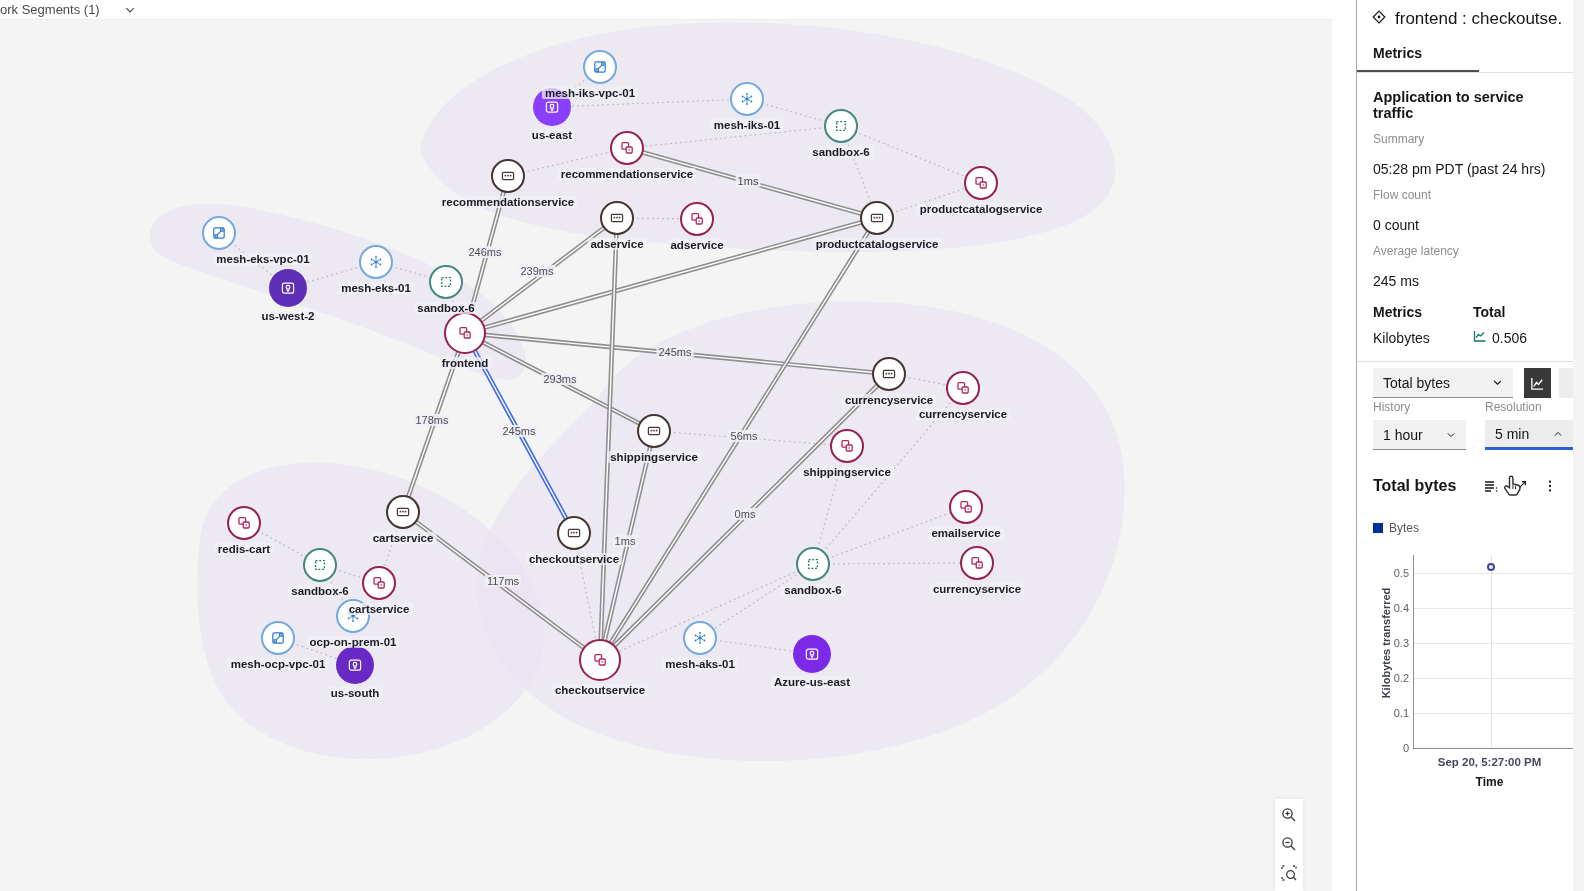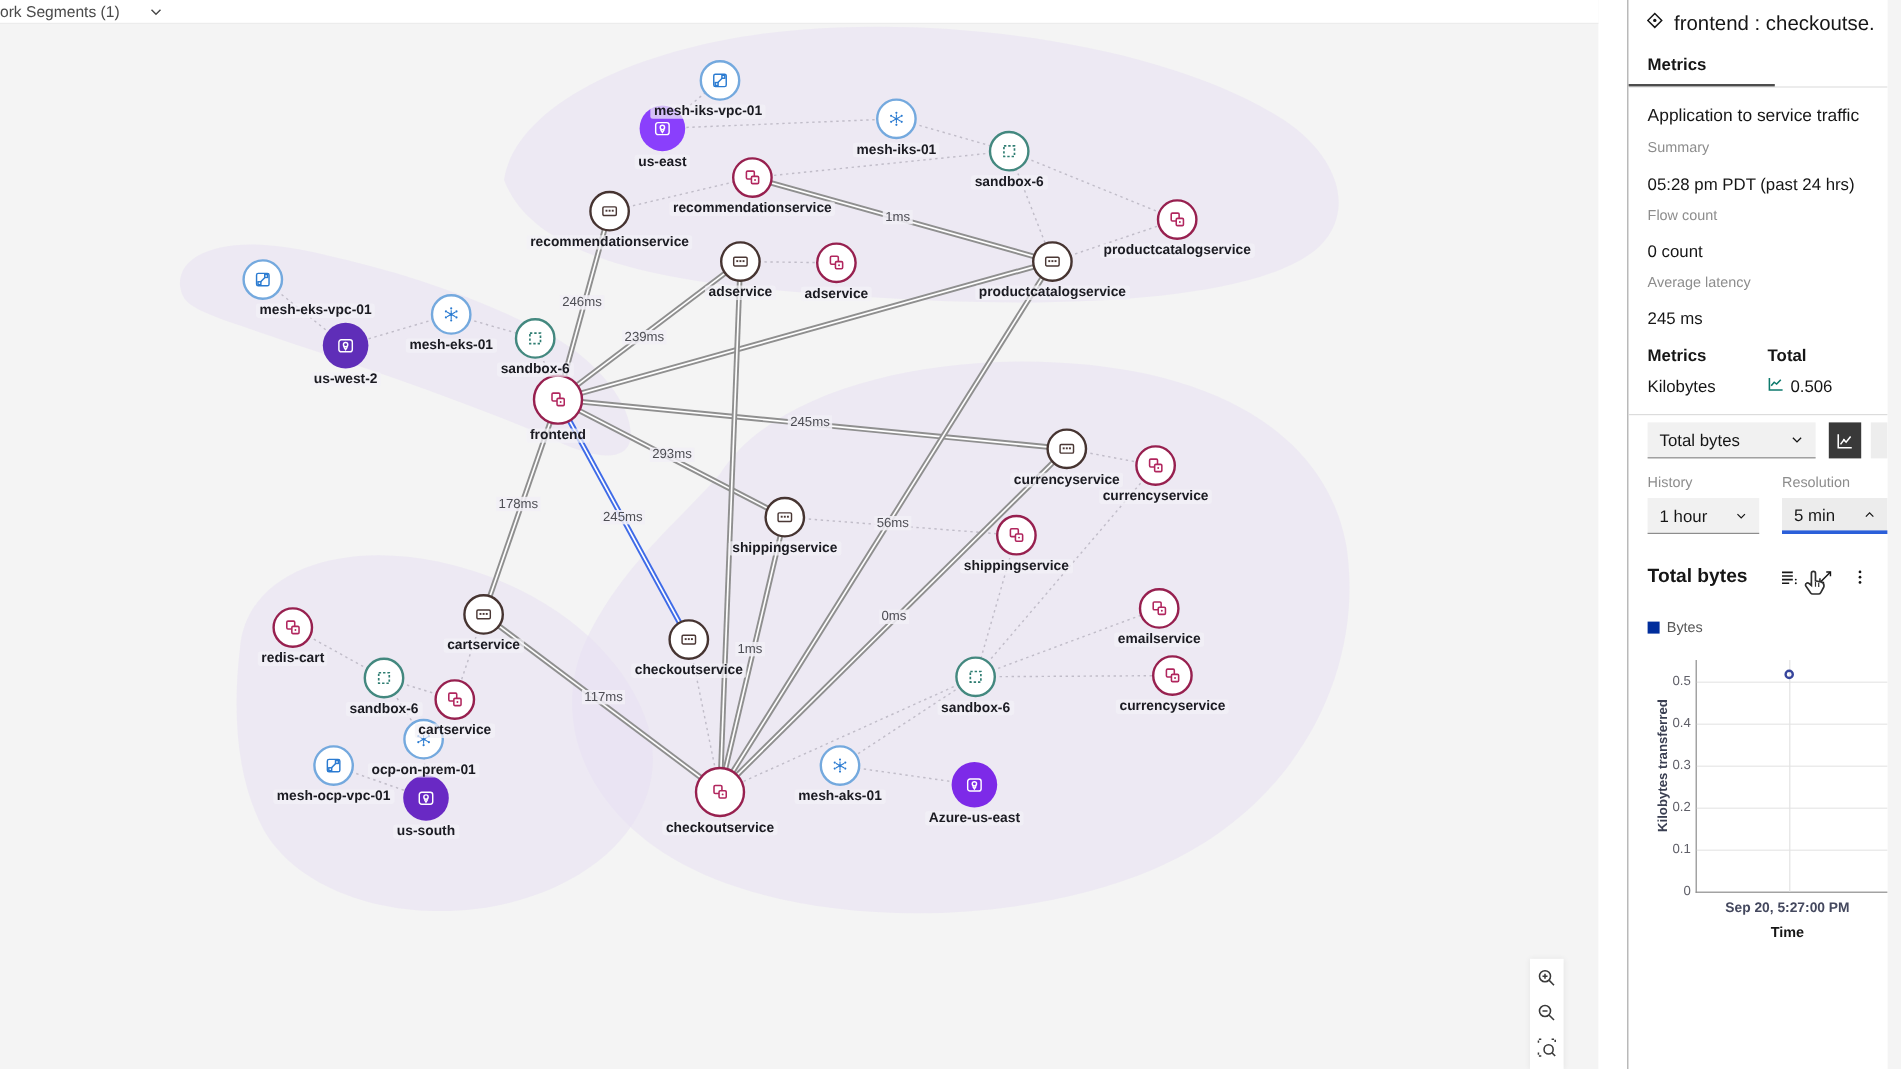--- a/index.html
+++ b/index.html
@@ -36,37 +36,37 @@
   .zoom-btn{width:18px;height:18px;display:flex;align-items:center;justify-content:center;cursor:pointer;}
   
   .panel{position:absolute;left:1356px;top:0;width:217px;height:891px;background:#fff;
     border-left:1px solid #a8a8a8;box-sizing:border-box;z-index:40;overflow:hidden;}
   .panel-header{padding:9px 12px 0 14px;display:flex;align-items:center;gap:8px;}
   .panel-title{font-size:17px;font-weight:400;color:#161616;white-space:nowrap;overflow:hidden;}
   .tabs{margin-top:15px;border-bottom:1px solid #e0e0e0;}
   .tab{display:inline-block;box-sizing:border-box;width:122px;padding:0 0 9px 16px;
     font-size:14px;font-weight:700;color:#161616;border-bottom:2px solid #4d4d4d;cursor:pointer;}
   .section{padding:0 16px;}
-  .sec-heading{font-size:14.5px;font-weight:400;margin-top:16px;}
+  .sec-heading{font-size:14.5px;font-weight:700;margin-top:16px;}
   .fld-label{font-size:12px;color:#8d8d8d;margin-top:11px;}
   .fld-value{font-size:14px;color:#161616;margin-top:15px;}
   .mtable-head{display:flex;margin-top:15px;font-size:14px;font-weight:700;}
   .mtable-row{display:flex;margin-top:9px;font-size:14px;align-items:center;}
   .mcol1{width:100px;}
   .mval{display:flex;align-items:center;gap:5px;}
   .divider{border-top:1px solid #dcdcdc;margin-top:15px;}
   .dd-row{display:flex;align-items:center;margin-top:6px;padding-left:16px;}
   .dropdown{height:30px;background:#f1f1f1;border-bottom:1px solid #8d8d8d;display:flex;
     align-items:center;justify-content:space-between;padding:0 10px;font-size:14px;
     box-sizing:border-box;cursor:pointer;}
   .dd-datatype{width:163px;}
   .icon-btn-dark{width:27px;height:30px;background:#393939;margin-left:11px;display:flex;
     align-items:center;justify-content:center;cursor:pointer;flex:none;}
   .icon-btn-sliver{width:14px;height:30px;background:#ededed;margin-left:8px;flex:none;cursor:pointer;}
-  .hr-row{display:flex;margin-top:13px;padding-left:16px;}
+  .hr-row{display:flex;margin-top:2px;padding-left:16px;}
   .hr-col1{width:93px;margin-right:19px;}
   .hr-col2{flex:1;}
   .dd-history{width:93px;margin-top:6px;}
   .dd-resolution{width:100%;margin-top:6px;background:#ececec;border-bottom:3px solid #2b5fd9;}
   .chart-header{display:flex;align-items:center;margin-top:27px;padding:0 16px;}
   .chart-title{font-size:16px;font-weight:700;}
   .chart-icons{margin-left:auto;display:flex;align-items:center;gap:15px;}
   .chart-icons .ci{cursor:pointer;display:flex;}
   .legend{display:flex;align-items:center;gap:6px;margin-top:26px;padding-left:16px;}
   .legend-swatch{width:10px;height:10px;background:#002d9c;}
@@ -147,21 +147,21 @@
       <line stroke="#8f8f8f" stroke-width="4.6" x1="600" y1="660" x2="403" y2="512"></line>
       <line x1="600" y1="660" x2="403" y2="512" stroke="#ffffff" stroke-width="1.4"></line>
       <line stroke="#8f8f8f" stroke-width="4.6" x1="600" y1="660" x2="617" y2="218"></line>
       <line x1="600" y1="660" x2="617" y2="218" stroke="#ffffff" stroke-width="1.4"></line>
       <line stroke="#3f6be8" stroke-width="4.6" x1="465" y1="333" x2="574" y2="533"></line>
       <line x1="465" y1="333" x2="574" y2="533" stroke="#ffffff" stroke-width="1.4"></line>
     </svg>
   <div id="graph-overlay">
       <div class="edge-label" style="left: 744px; top: 436px;">56ms</div>
       <div class="edge-label" style="left: 485px; top: 252px;">246ms</div>
-      <div class="edge-label" style="left: 537px; top: 281px;">239ms</div>
+      <div class="edge-label" style="left: 537px; top: 271px;">239ms</div>
       <div class="edge-label" style="left: 675px; top: 352px;">245ms</div>
       <div class="edge-label" style="left: 560px; top: 379px;">293ms</div>
       <div class="edge-label" style="left: 432px; top: 420px;">178ms</div>
       <div class="edge-label" style="left: 748px; top: 181px;">1ms</div>
       <div class="edge-label" style="left: 745px; top: 514px;">0ms</div>
       <div class="edge-label" style="left: 625px; top: 541px;">1ms</div>
       <div class="edge-label" style="left: 503px; top: 581px;">117ms</div>
       <div class="edge-label" style="left: 519px; top: 431px;">245ms</div>
       <div class="node vpc" style="width: 34px; height: 34px; left: 583px; top: 50px;">
         <span style="display: flex;">

